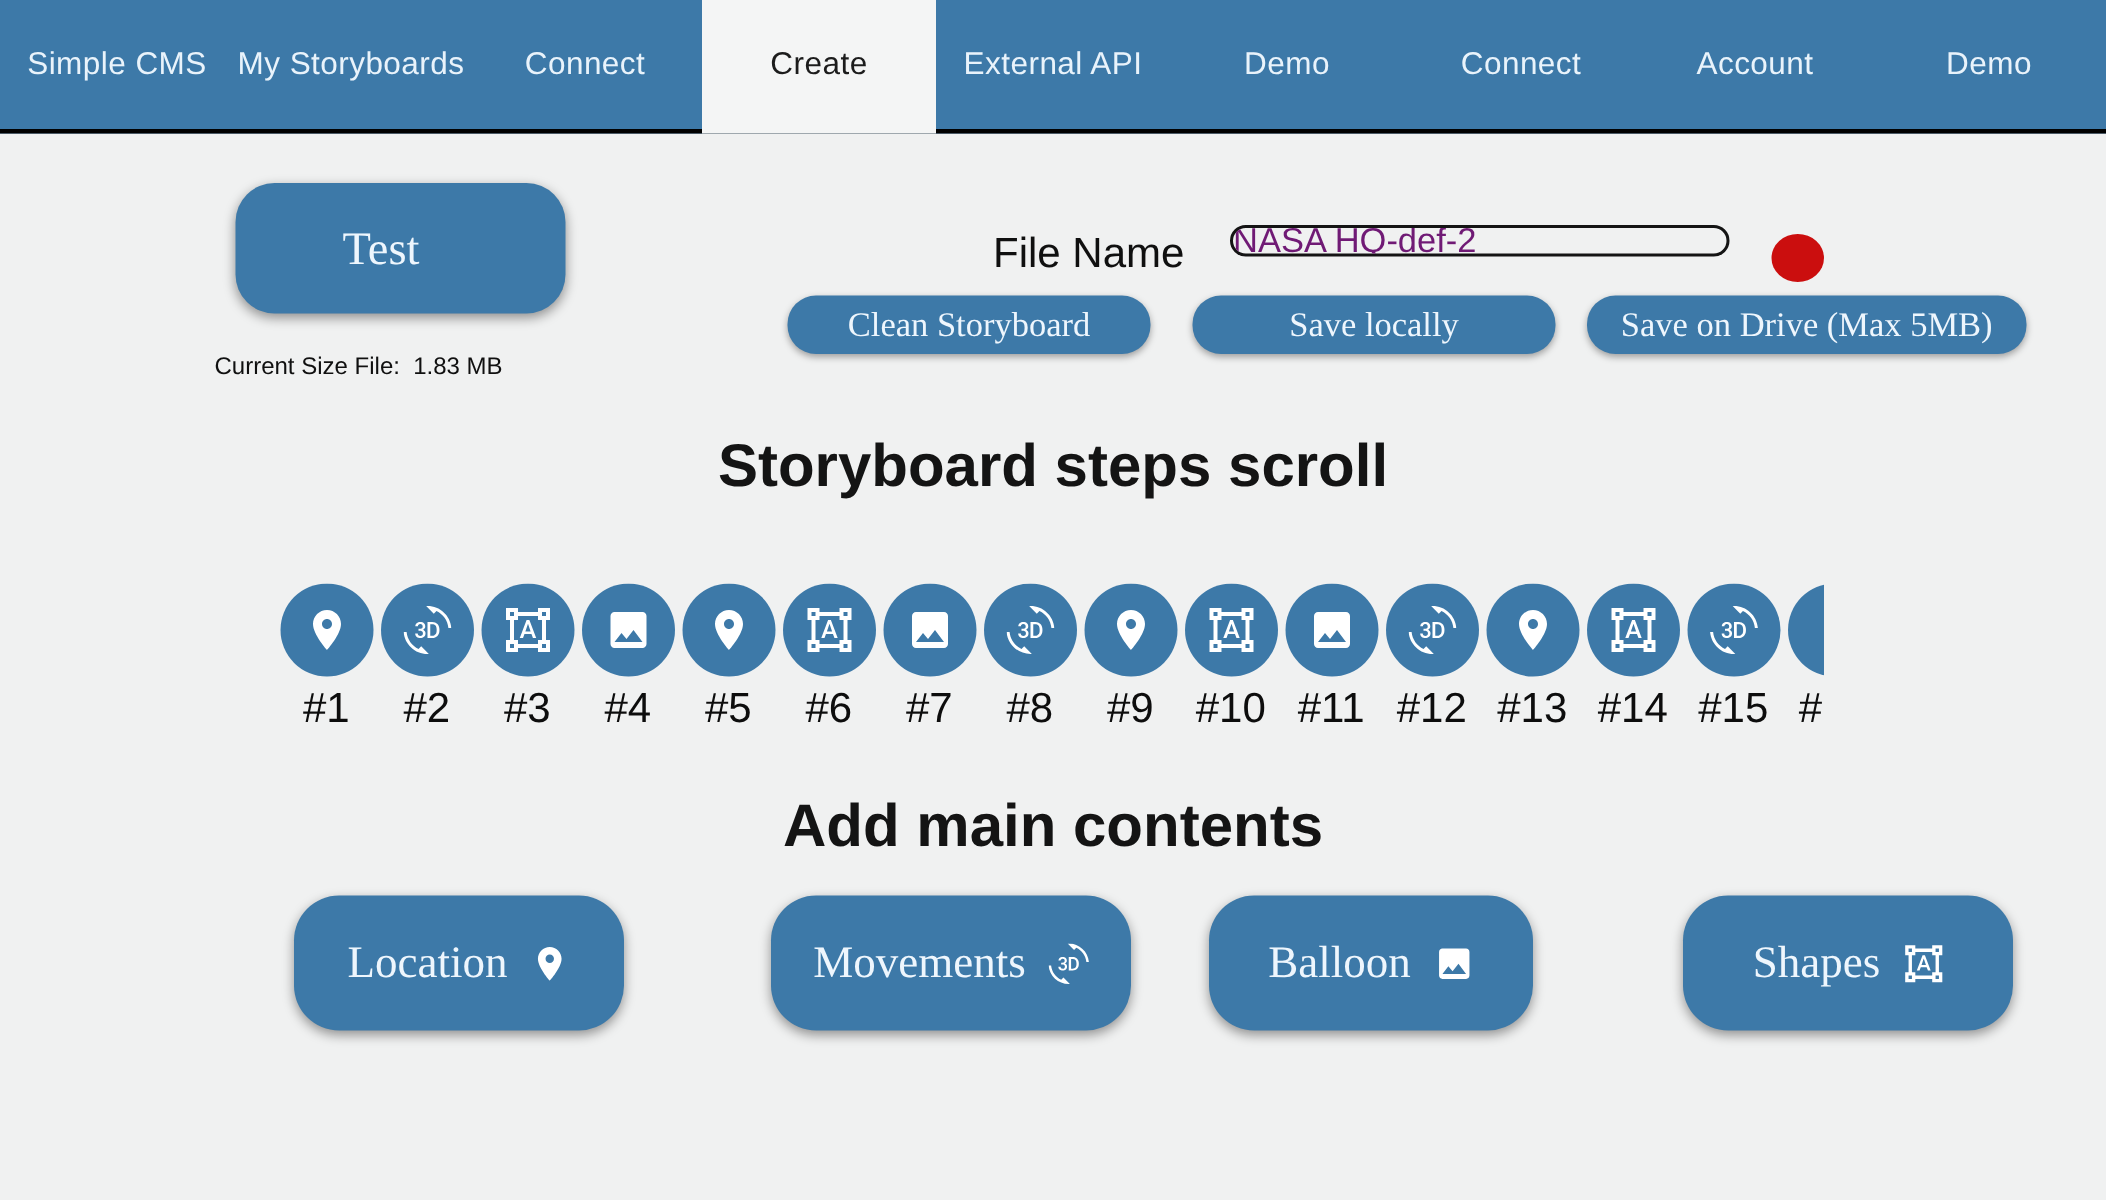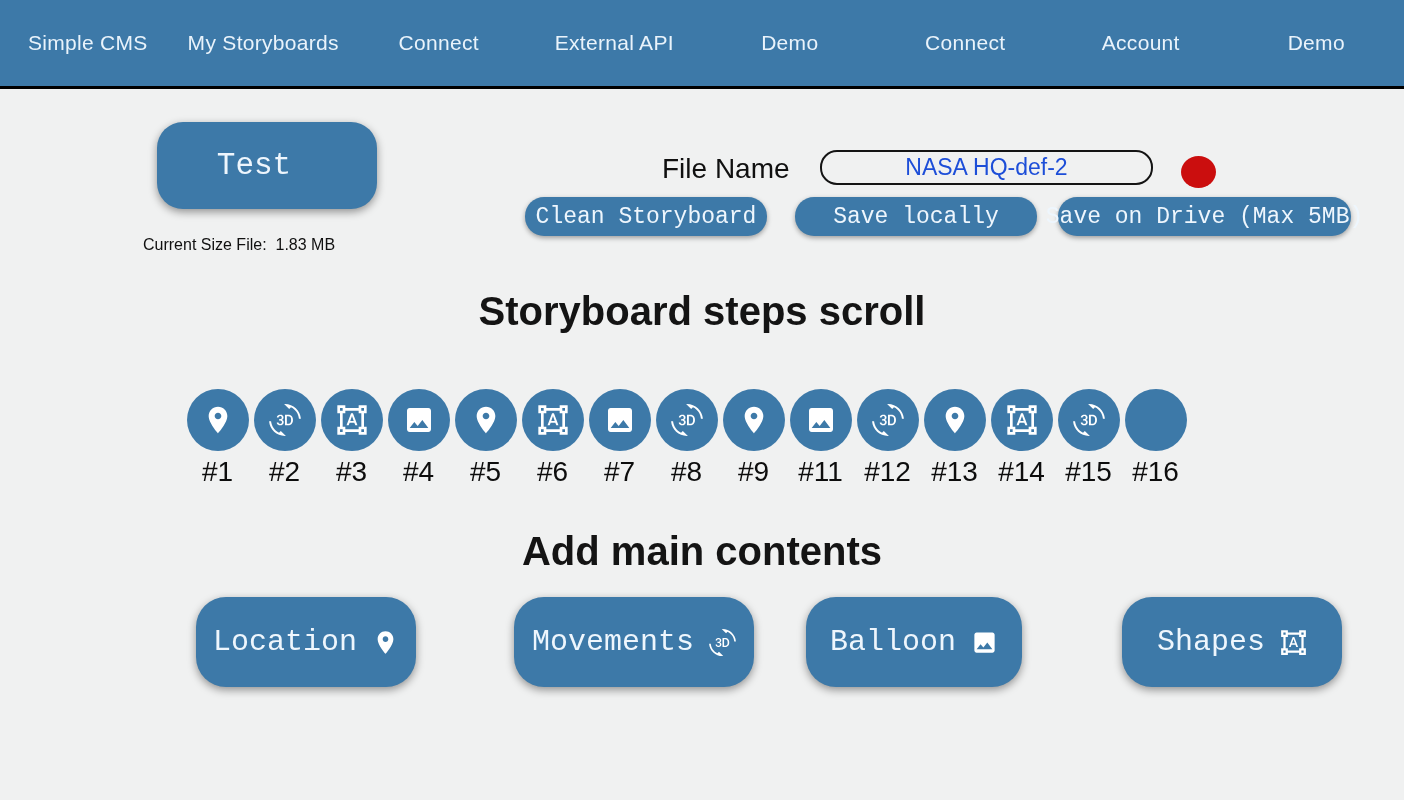--- a/index.html
+++ b/index.html
@@ -43,46 +43,46 @@
   .main{position:relative;width:1404px;height:708px;}
   .abs{position:absolute;}
   .blue-btn{
     background:var(--primary-blue);
     color:#eef6fd;
     border:none;
     display:flex;
     align-items:center;
     justify-content:center;
     cursor:pointer;
-    font-family:Liberation Mono, monospace;
+    font-family:Liberation Serif, serif;
   }
   .test-btn{
     left:157px;top:33px;width:220px;height:87px;
     border-radius:26px;
     font-size:31px;
     gap:26px;
     box-shadow:0 3px 8px rgba(0,0,0,.4);
   }
   .size-text{
     left:143px;top:147px;
     font-size:16px;color:#101010;
     white-space:pre;
   }
   .file-label{
     left:662px;top:64px;
     font-size:28px;color:#101010;
   }
   .file-input{
-    left:820px;top:61px;width:333px;height:35px;
+    left:820px;top:61px;width:333px;height:21px;
     border:2px solid #141414;
     border-radius:17px;
     background:transparent;
     font-size:23px;
-    text-align:center;
-    color:#1d4ed8;
+    text-align:left;
+    color:#701a75;
     font-family:inherit;
     outline:none;
   }
   .record-dot{
     left:1181px;top:67px;width:35px;height:32px;
     border-radius:50%;
     background:var(--record-red);
   }
   .pill-btn{
     top:108px;height:39px;
@@ -144,20 +144,21 @@
   .icon{display:inline-flex;align-items:center;justify-content:center;}
   .icon svg{display:block;}
 </style>
 </head>
 <body>
 
 <nav class="nav" id="nav">
     <div class="nav-item">Simple CMS</div>
     <div class="nav-item">My Storyboards</div>
     <div class="nav-item">Connect</div>
+    <div class="nav-item active">Create</div>
     <div class="nav-item">External API</div>
     <div class="nav-item">Demo</div>
     <div class="nav-item">Connect</div>
     <div class="nav-item">Account</div>
     <div class="nav-item">Demo</div>
   </nav>
 
 <main class="main">
 
   <button class="abs blue-btn test-btn">
@@ -268,20 +269,30 @@
         </div>
         <div class="step">
           <div class="step-circle">
             <span class="icon">
               <svg viewBox="0 0 24 24" fill="#fff" style="width: 32px; height: 32px;">
                 <path d="M12 2C8.13 2 5 5.13 5 9c0 5.25 7 13 7 13s7-7.75 7-13c0-3.87-3.13-7-7-7zm0 9.5c-1.38 0-2.5-1.12-2.5-2.5s1.12-2.5 2.5-2.5 2.5 1.12 2.5 2.5-1.12 2.5-2.5 2.5z"></path>
               </svg>
             </span>
           </div>
           <div class="step-label">#9</div>
+        </div>
+        <div class="step">
+          <div class="step-circle">
+            <span class="icon">
+              <svg viewBox="0 0 24 24" fill="#fff" style="width: 32px; height: 32px;">
+                <path d="M23 7V1h-6v2H7V1H1v6h2v10H1v6h6v-2h10v2h6v-6h-2V7h2zM3 3h2v2H3V3zm2 18H3v-2h2v2zm12-2H7v-2H5V7h2V5h10v2h2v10h-2v2zm4 2h-2v-2h2v2zM19 5V3h2v2h-2zm-5.27 9h-3.49l-.73 2H7.89l3.4-9h1.4l3.41 9h-1.63l-.74-2zm-3.04-1.26h2.61L12 8.91l-1.31 3.83z"></path>
+              </svg>
+            </span>
+          </div>
+          <div class="step-label">#10</div>
         </div>
         <div class="step">
           <div class="step-circle">
             <span class="icon">
               <svg viewBox="0 0 24 24" fill="#fff" style="width: 32px; height: 32px;">
                 <path d="M21 19V5c0-1.1-.9-2-2-2H5c-1.1 0-2 .9-2 2v14c0 1.1.9 2 2 2h14c1.1 0 2-.9 2-2zM8.5 13.5l2.5 3.01L14.5 12l4.5 6H5l3.5-4.5z"></path>
               </svg>
             </span>
           </div>
           <div class="step-label">#11</div>

